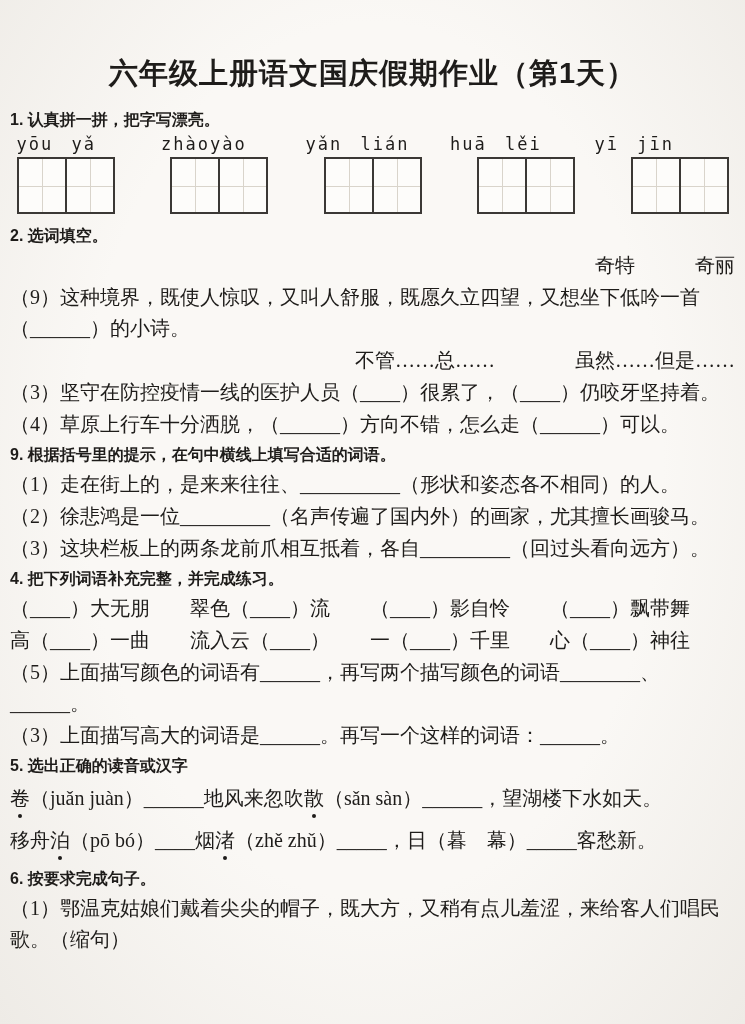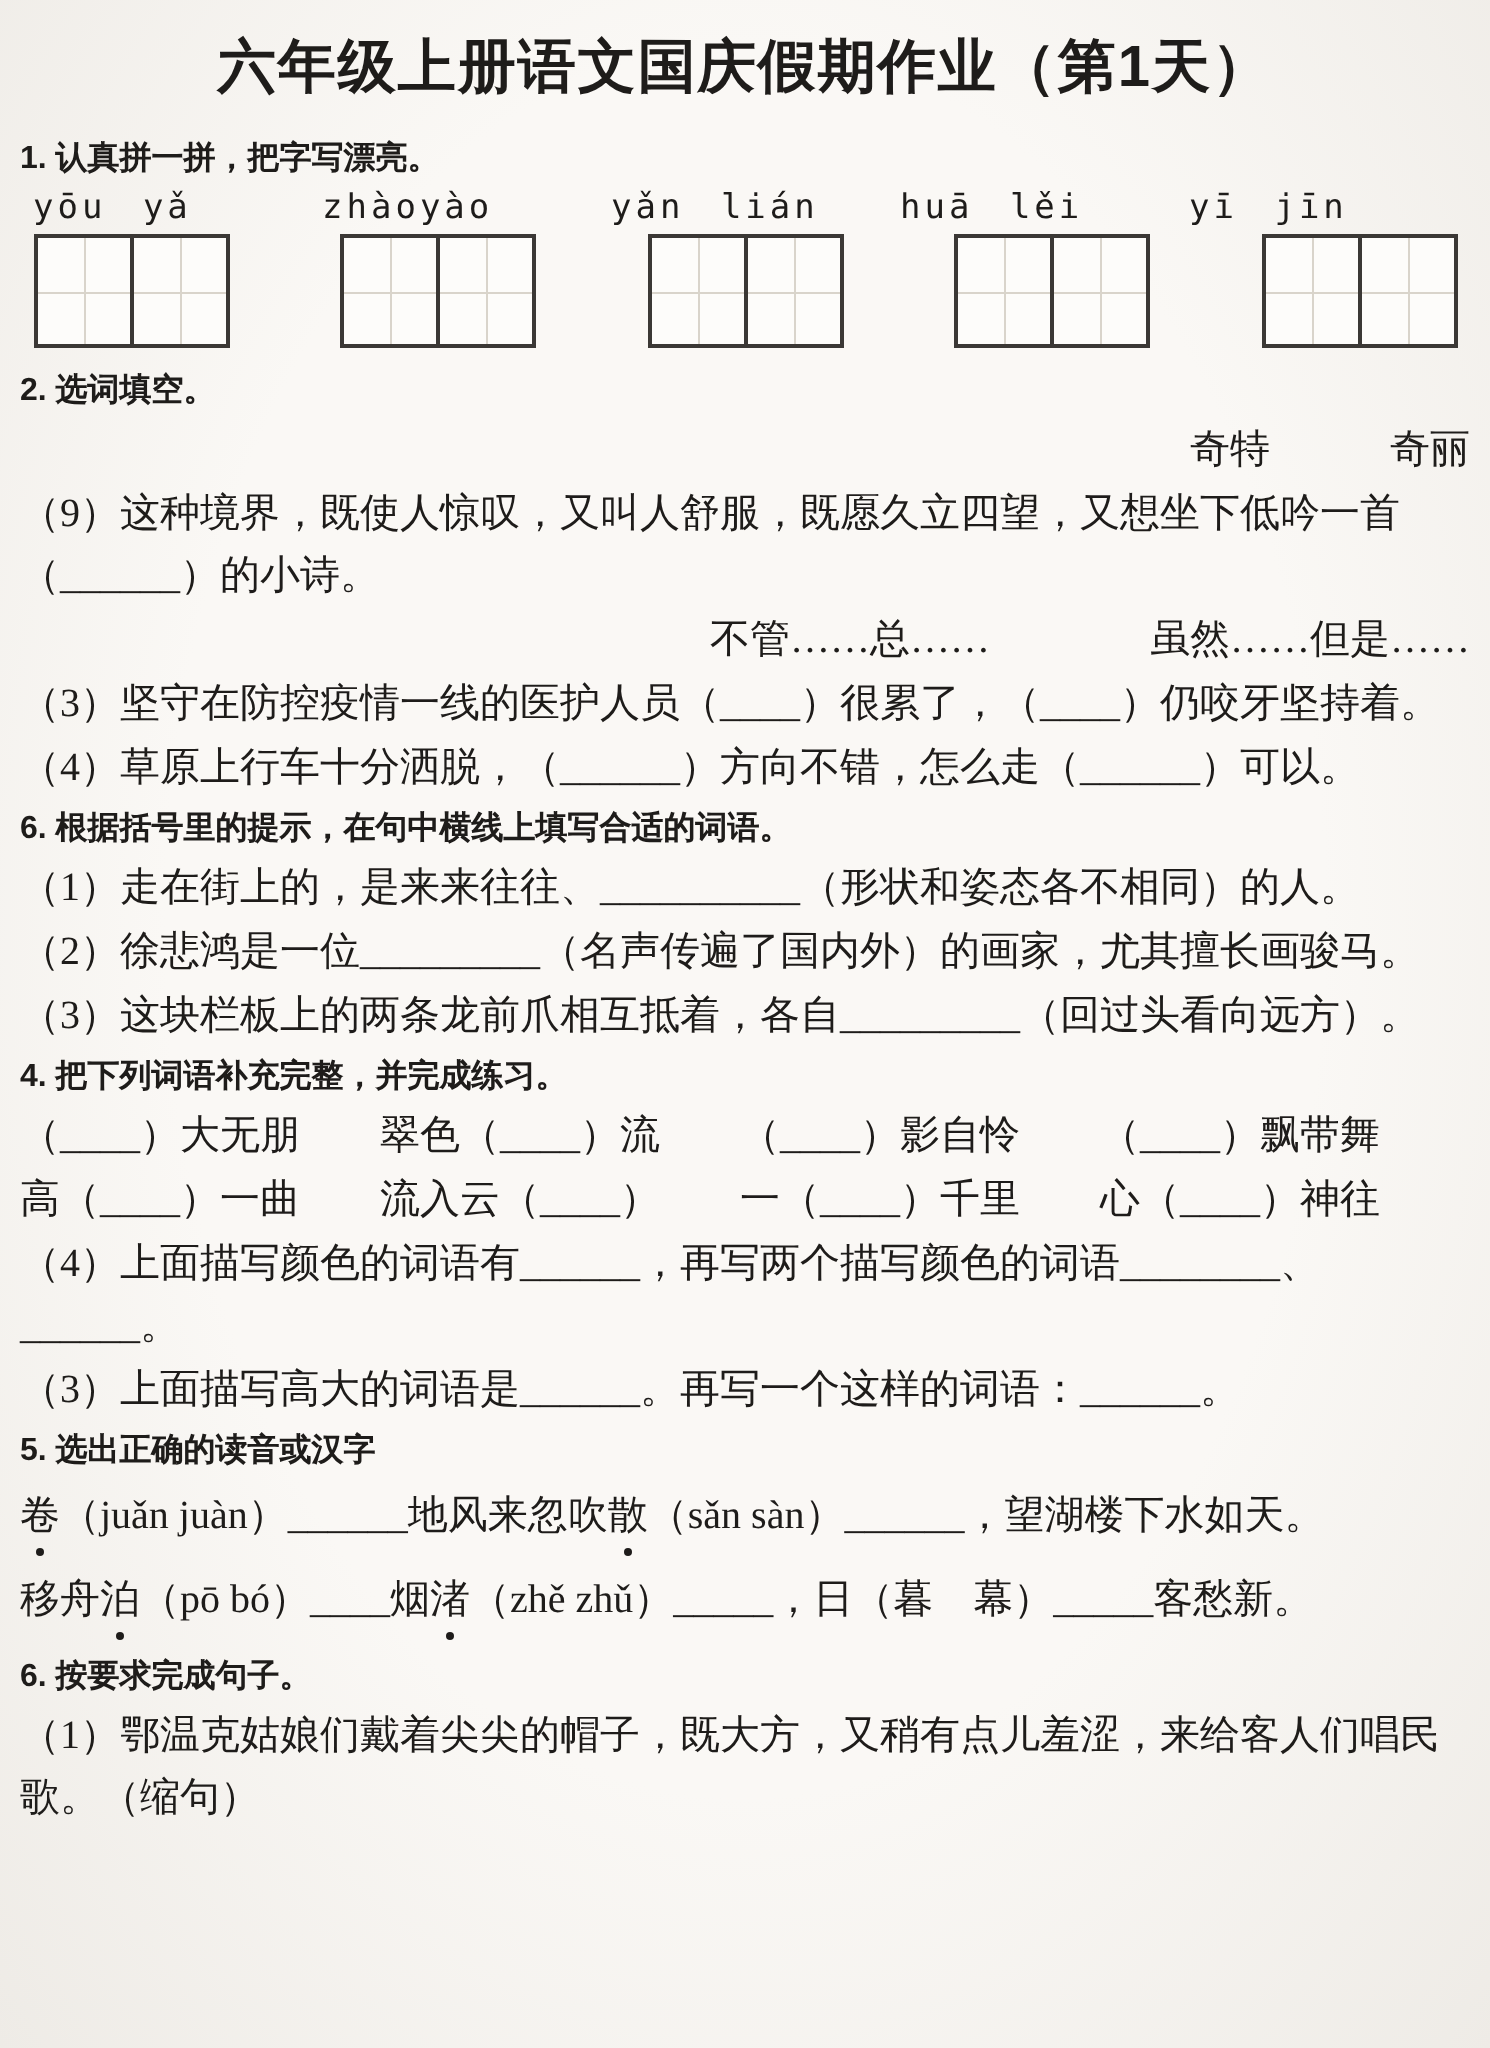--- a/index.html
+++ b/index.html
@@ -5,21 +5,21 @@
   html, body {
     margin: 0; padding: 0;
     width: 745px; height: 1024px;
     overflow: hidden;
   }
   body {
     background: radial-gradient(ellipse at 50% 45%, #faf8f5 55%, #eeebe6 100%);
     color: #1e1c1a;
     font-family: "Liberation Serif", serif;
   }
-  .page { padding: 10px 10px 0 10px; box-sizing: border-box; }
+  .page { padding: 10px 10px 0 10px; box-sizing: border-box; margin-top: 40px; }
 
   .title {
     text-align: center;
     font-family: "Liberation Sans", sans-serif;
     font-weight: bold;
     font-size: 29px;
     letter-spacing: 1px;
     margin: 4px 0 14px 0;
   }
 
@@ -125,31 +125,31 @@
   <div>
     <div class="sec-heading">2. 选词填空。</div>
     <div class="line center">奇特　　　奇丽</div>
     <div class="line">（9）这种境界，既使人惊叹，又叫人舒服，既愿久立四望，又想坐下低吟一首（______）的小诗。</div>
     <div class="line center">不管……总……　　　　虽然……但是……</div>
     <div class="line">（3）坚守在防控疫情一线的医护人员（____）很累了，（____）仍咬牙坚持着。</div>
     <div class="line">（4）草原上行车十分洒脱，（______）方向不错，怎么走（______）可以。</div>
   </div>
 
   <div>
-    <div class="sec-heading">6. 根据括号里的提示，在句中横线上填写合适的词语。</div>
+    <div class="sec-heading">9. 根据括号里的提示，在句中横线上填写合适的词语。</div>
     <div class="line">（1）走在街上的，是来来往往、__________（形状和姿态各不相同）的人。</div>
     <div class="line">（2）徐悲鸿是一位_________（名声传遍了国内外）的画家，尤其擅长画骏马。</div>
     <div class="line">（3）这块栏板上的两条龙前爪相互抵着，各自_________（回过头看向远方）。</div>
   </div>
 
   <div>
     <div class="sec-heading">4. 把下列词语补充完整，并完成练习。</div>
     <div class="line">（____）大无朋　　翠色（____）流　　（____）影自怜　　（____）飘带舞</div>
     <div class="line">高（____）一曲　　流入云（____）　　一（____）千里　　心（____）神往</div>
-    <div class="line">（4）上面描写颜色的词语有______，再写两个描写颜色的词语________、______。</div>
+    <div class="line">（5）上面描写颜色的词语有______，再写两个描写颜色的词语________、______。</div>
     <div class="line">（3）上面描写高大的词语是______。再写一个这样的词语：______。</div>
   </div>
 
   <div>
     <div class="sec-heading">5. 选出正确的读音或汉字</div>
     <div class="line s5-line">
       <span class="emph">卷</span><span>（juǎn juàn）______地风来忽吹</span><span class="emph">散</span><span>（sǎn sàn）______，望湖楼下水如天。</span>
     </div>
     <div class="line s5-line">
       <span>移舟</span><span class="emph">泊</span><span>（pō  bó）____烟</span><span class="emph">渚</span><span>（zhě  zhǔ）_____，日（暮　幕）_____客愁新。</span>

